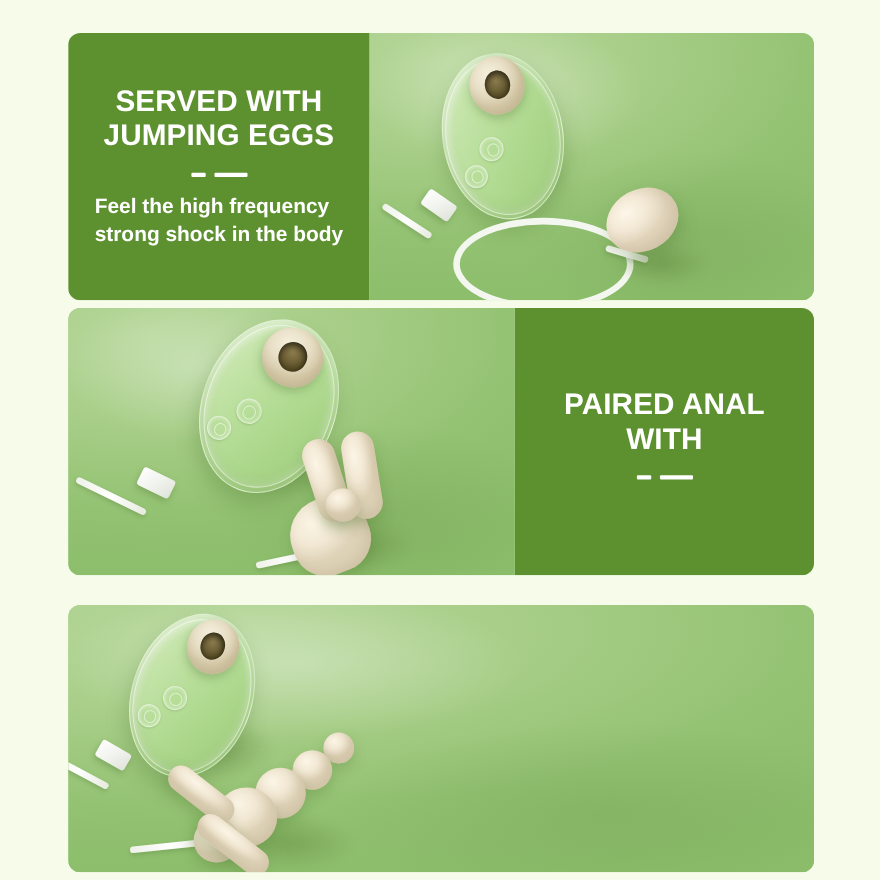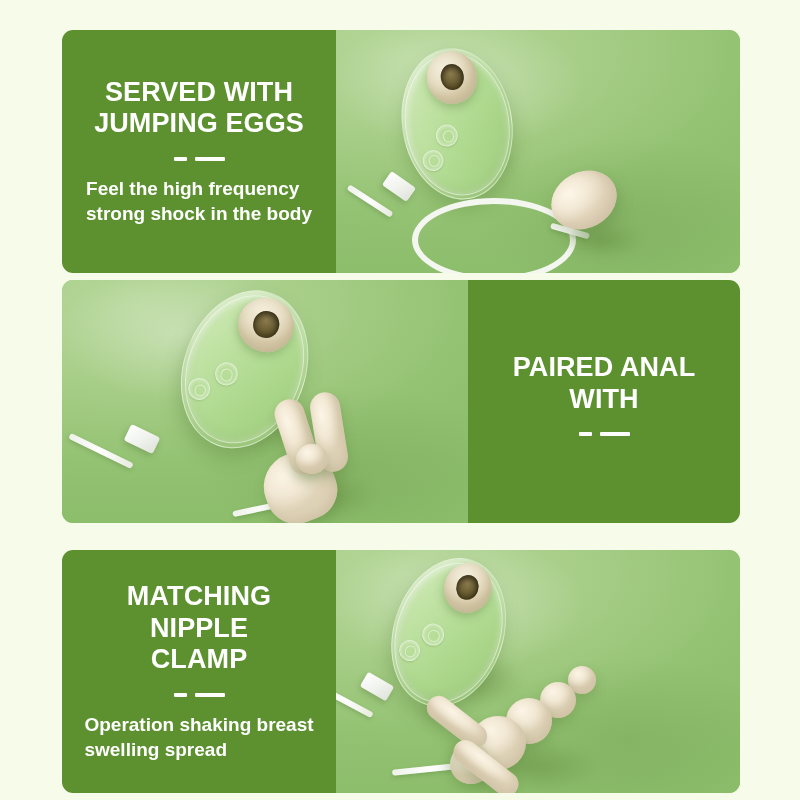--- a/index.html
+++ b/index.html
@@ -232,30 +232,20 @@
       <h2 class="title">PAIRED ANAL WITH</h2>
       <div class="divider">
         <span class="d-short"></span>
         <span class="d-long"></span>
       </div>
     </div>
   </section>
 
   <section class="panel" id="panel-3">
 
-    <div class="text-pane">
-      <h2 class="title">MATCHING NIPPLE
-CLAMP</h2>
-      <div class="divider">
-        <span class="d-short"></span>
-        <span class="d-long"></span>
-      </div>
-      <p class="subtitle">Operation shaking breast
-swelling spread</p>
-    </div>
 
     <div class="photo-pane">
       <div class="scene">
         <div class="bg-grad"></div>
         <div class="bg-soft"></div>
         <div class="bg-light"></div>
 
         <div class="shadow-blob" style="left:62px;top:92px;width:150px;height:78px;"></div>
 
         <div class="device" style="left:58px;top:6px;width:108px;height:150px;transform:rotate(18deg);">

